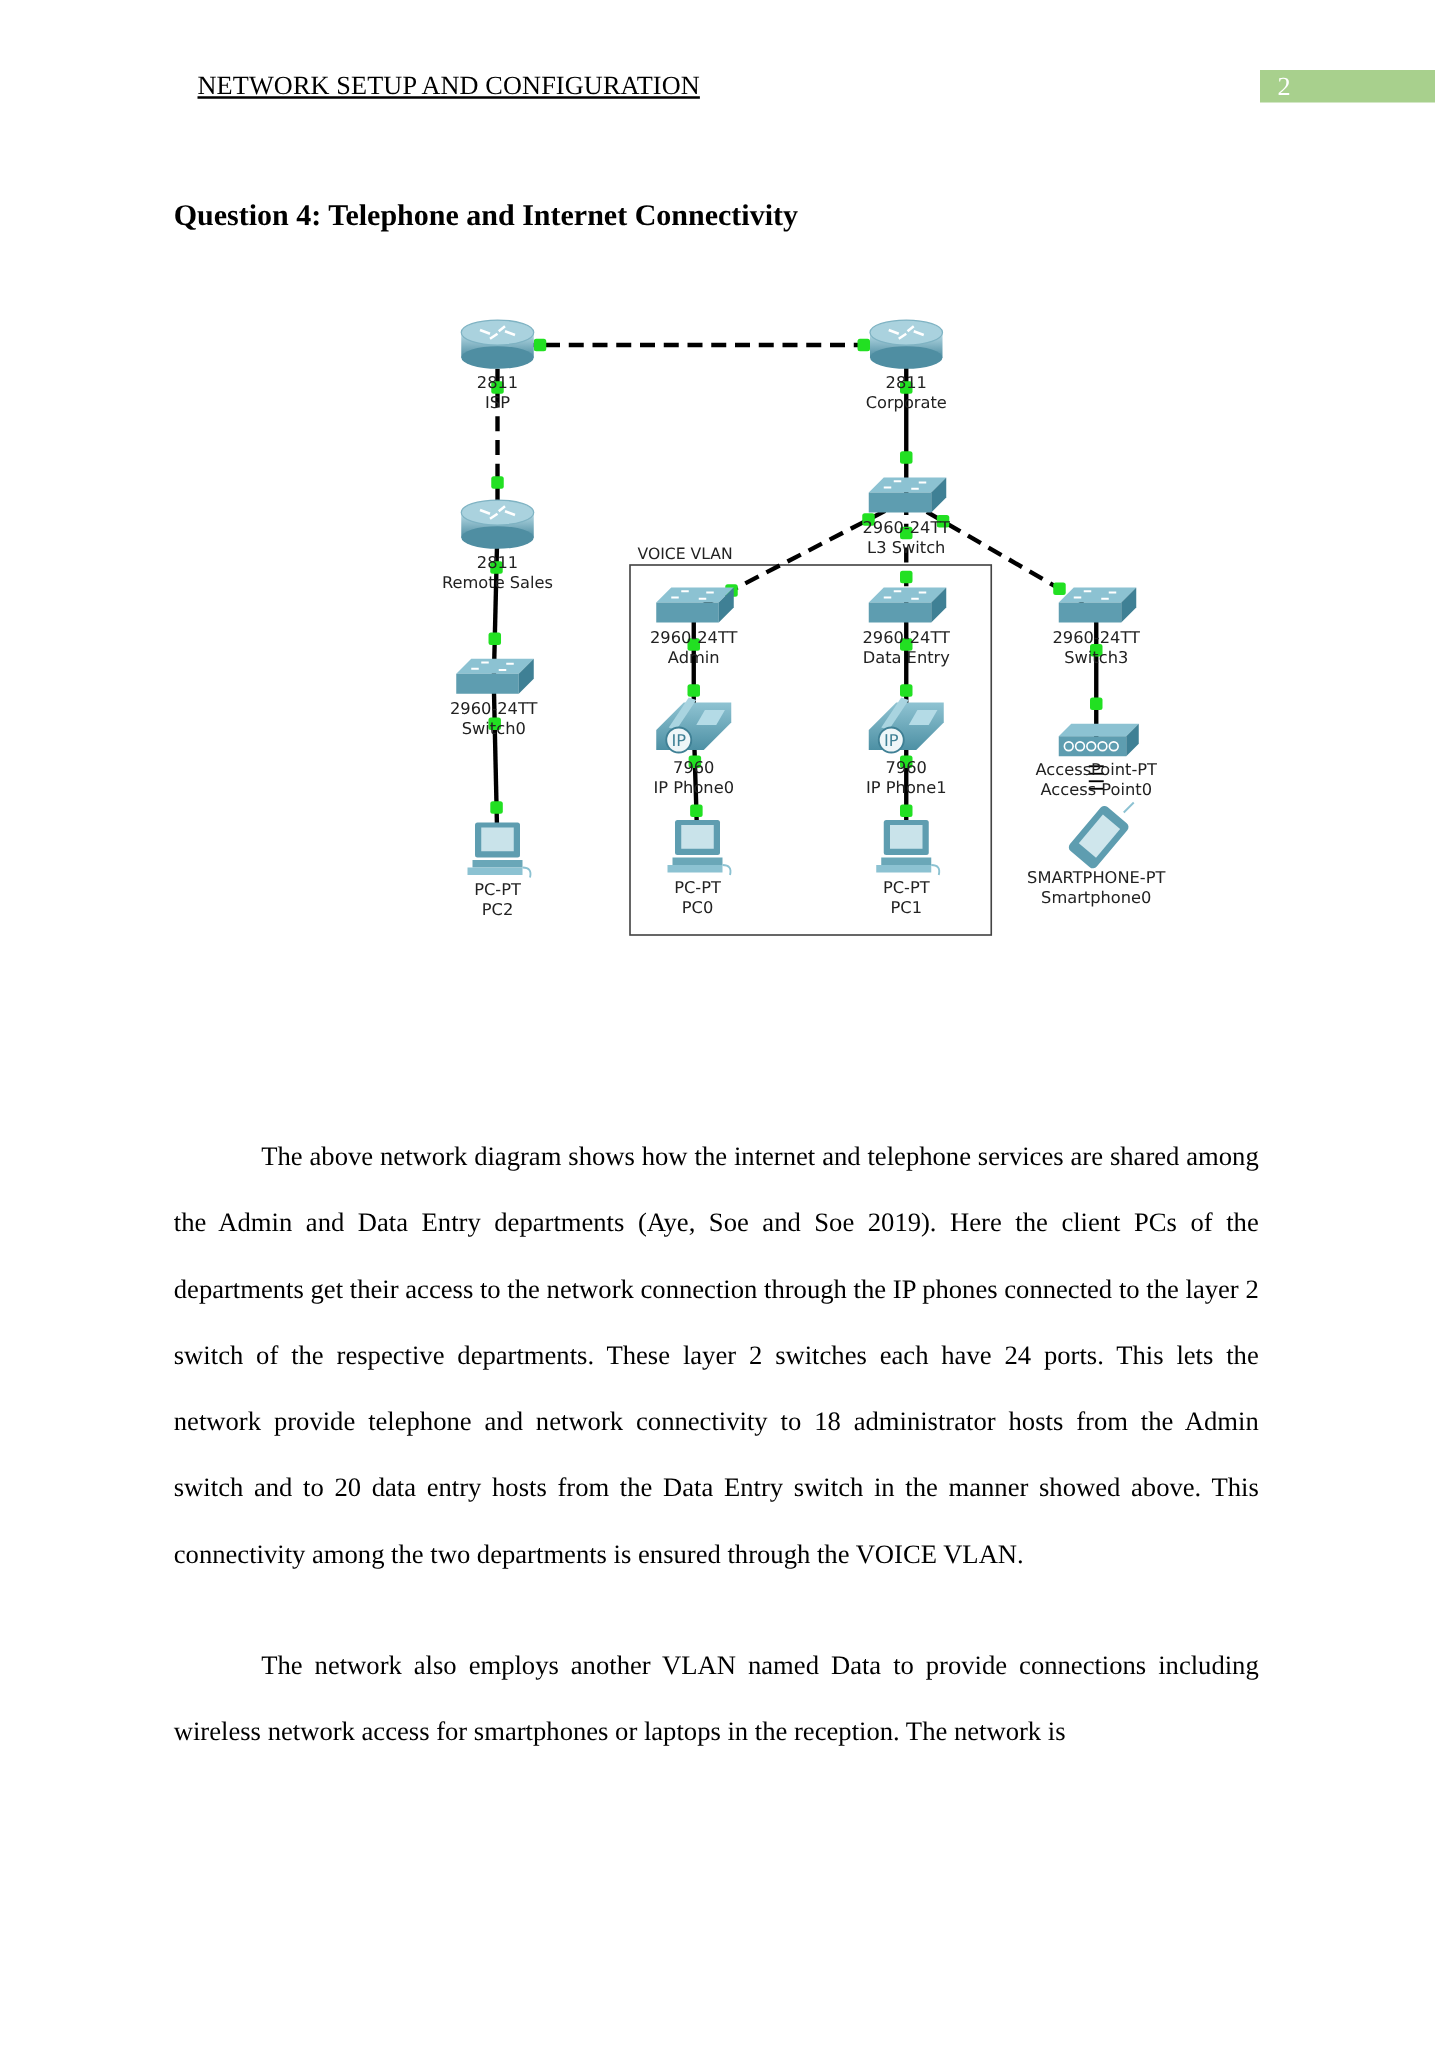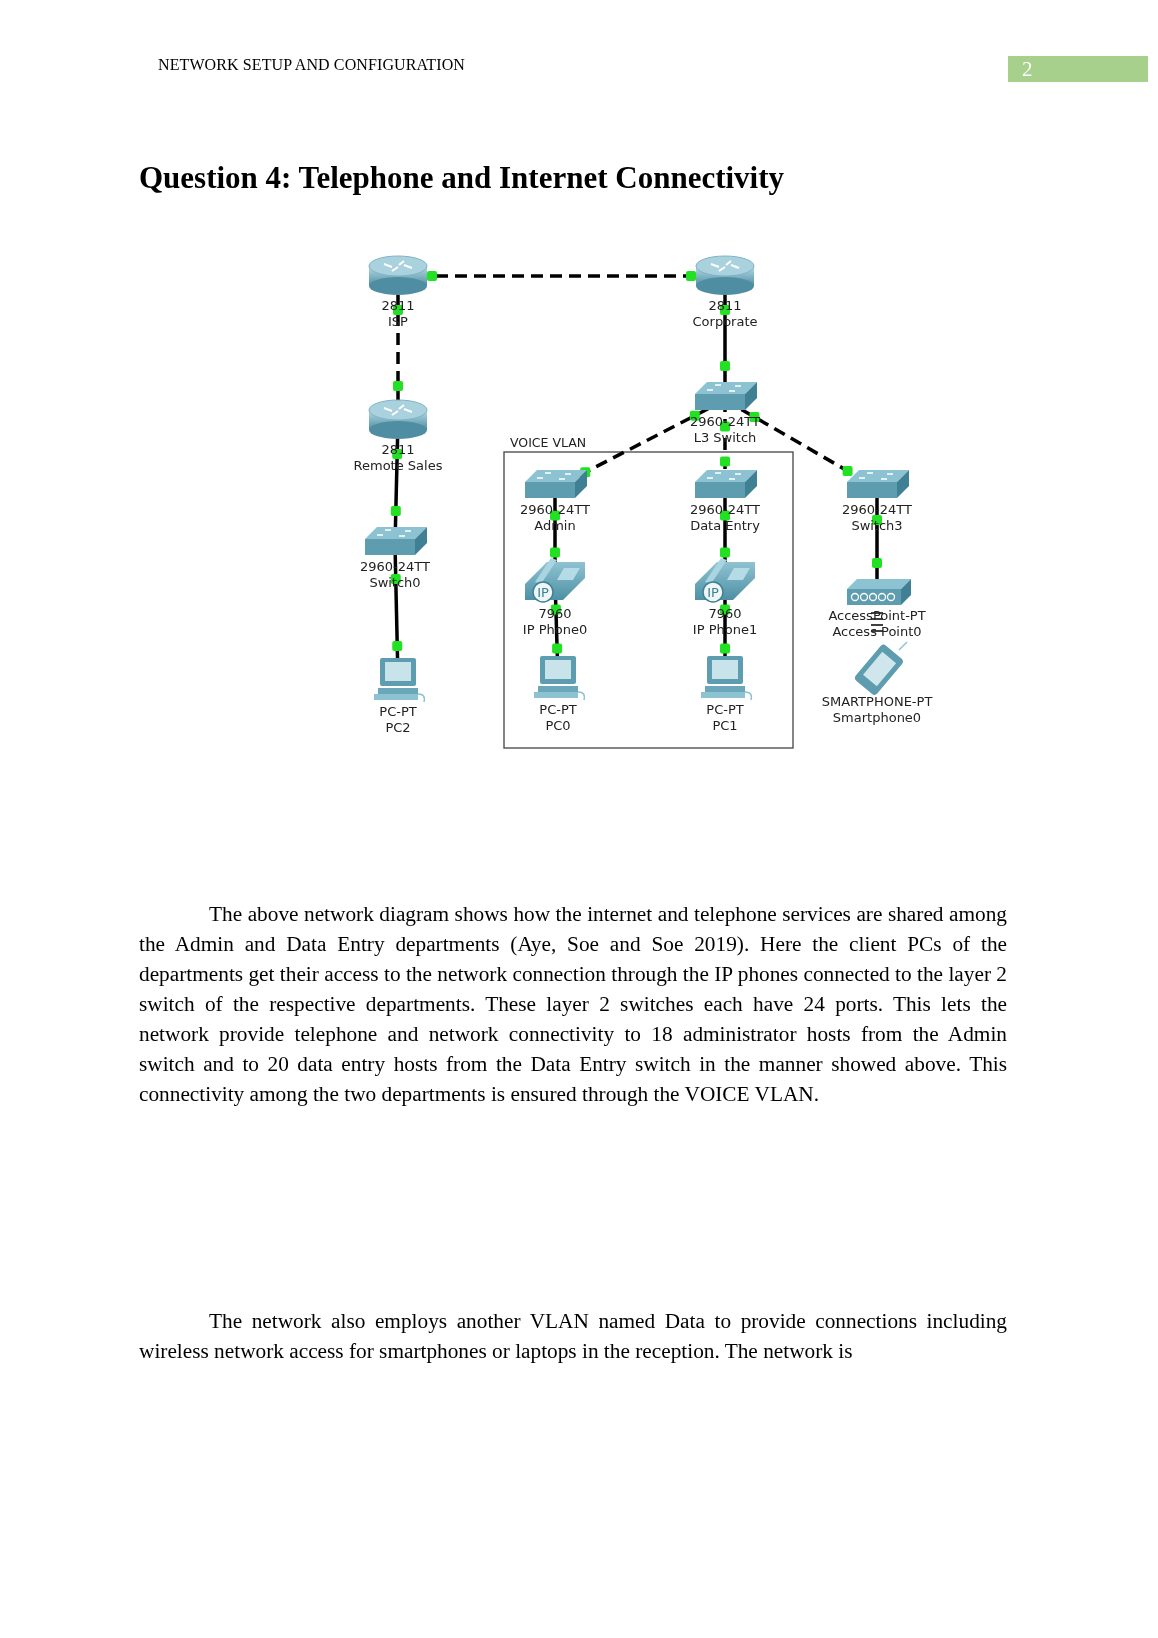--- a/index.html
+++ b/index.html
@@ -1,25 +1,25 @@
 <!DOCTYPE html>
 <html><head>
 <meta charset="utf-8">
 <style>
   html, body { margin: 0; padding: 0; background: #ffffff; }
   body { width: 1158px; height: 1638px; position: relative; overflow: hidden;
          font-family: "Liberation Serif", "DejaVu Serif", serif; color: #000; }
-  .running-head { position: absolute; left: 158px; top: 56px; font-size: 16px;
-                  letter-spacing: 0.1px; }
+  .running-head { position: absolute; left: 158px; top: 56px; font-size: 21px;
+                  letter-spacing: 0.1px; text-decoration: underline; }
   .page-num-box { position: absolute; left: 1008px; top: 56px; width: 140px; height: 26px;
                   background: #a8d08d; }
   .page-num { position: absolute; left: 14px; top: 0px; font-size: 21px; color: #ffffff; line-height: 26px; }
-  .heading { position: absolute; left: 139px; top: 160px; font-size: 31px; font-weight: bold; margin: 0; }
+  .heading { position: absolute; left: 139px; top: 160px; font-size: 24px; font-weight: bold; margin: 0; }
   .diagram { position: absolute; left: 340px; top: 250px; width: 620px; height: 510px; }
-  .para { position: absolute; left: 139px; width: 868px; font-size: 21.3px; line-height: 30px;
+  .para { position: absolute; left: 139px; width: 868px; font-size: 21.3px; line-height: 53px;
           text-align: justify; text-indent: 70px; margin: 0; }
   .p1 { top: 899px; }
   .p2 { top: 1306px; }
   .lbl { font-family: "DejaVu Sans", "Liberation Sans", sans-serif; font-size: 13px; fill: #222; }
 </style>
 </head>
 <body>
 
 <div class="running-head">NETWORK SETUP AND CONFIGURATION</div>
 <div class="page-num-box">

